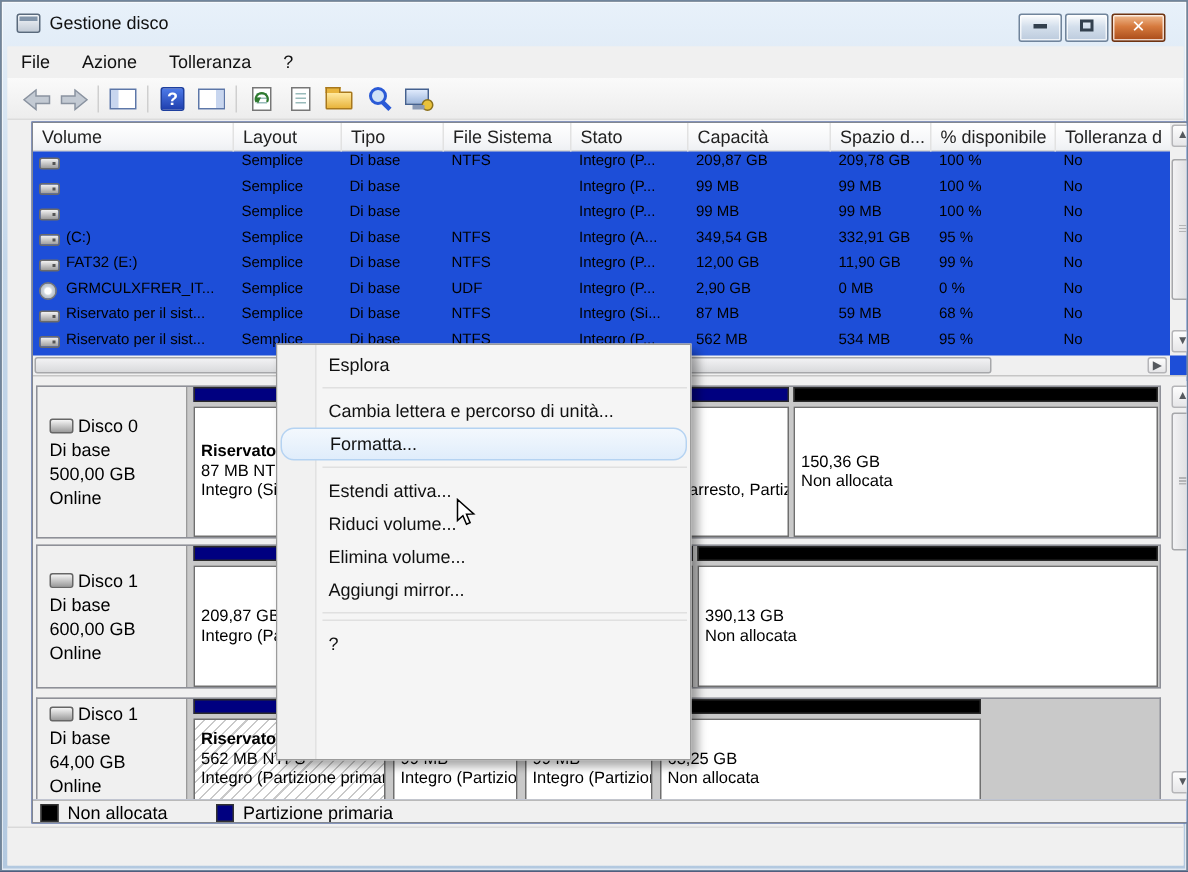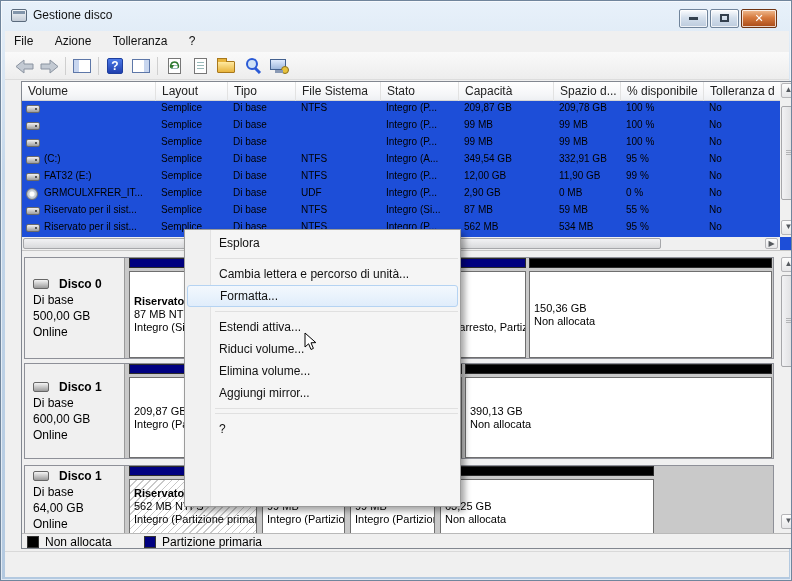--- a/index.html
+++ b/index.html
@@ -58,21 +58,21 @@
   .grip{position:absolute;left:4px;right:4px;top:50%;height:5px;margin-top:-3px;
     background:repeating-linear-gradient(#b3b4b6 0 1px,transparent 1px 2px);}
   .griph{position:absolute;top:4px;bottom:4px;left:50%;width:5px;margin-left:-3px;
     background:repeating-linear-gradient(90deg,#b3b4b6 0 1px,transparent 1px 2px);}
   
   .splitter{position:absolute;left:0;top:168px;width:780px;height:4px;background:#f0f0f0;border-top:1px solid #c6c6c6;}
   .diskpane{position:absolute;left:0;top:172px;width:780px;height:279px;background:#f0f0f0;overflow:hidden;}
   .diskrow{position:absolute;left:2px;width:750px;border:1px solid #8e9098;background:#c9c9c9;overflow:hidden;}
   .disklabel{position:absolute;left:0;top:0;width:100px;height:100%;background:#f0f0f0;border-right:1px solid #9a9a9a;
     padding:0 0 0 8px;display:flex;flex-direction:column;justify-content:center;font-size:12px;color:#000;}
-  .disklabel .dname{font-weight:bold;display:inline-block;margin-left:10px;}
+  .disklabel .dname{font-weight:normal;display:inline-block;margin-left:3px;}
   .disklabel .line{margin-top:2px;}
   .dico{display:inline-block;width:16px;height:10px;border:1px solid #666;border-radius:2px;vertical-align:-1px;
     background:linear-gradient(#f5f5f5,#9b9b9b);}
   .part{position:absolute;}
   .pstrip{position:absolute;left:0;right:0;top:0;height:10px;border:1px solid #2b2b2b;}
   .pbody{position:absolute;left:0;right:0;top:13px;bottom:0;background:#fff;border:1px solid #6f6f6f;
     display:flex;flex-direction:column;justify-content:center;padding-left:4px;overflow:hidden;}
   .pbody .pl{font-size:11px;line-height:13px;white-space:nowrap;color:#000;}
   .pbody .pl.b{font-weight:bold;}
   .part.primary .pstrip{background:#000080;}
@@ -84,21 +84,21 @@
   .sw{position:absolute;top:2px;width:12px;height:12px;border:1px solid #333;}
   
   .statusbar{position:absolute;left:0;top:520px;width:784px;height:26px;background:#f0f0f0;border-top:1px solid #d9d9d9;}
   
   .ctxmenu{position:absolute;left:183px;top:228px;width:277px;height:278px;background:#f5f5f5;
     border:1px solid #9b9b9b;box-shadow:4px 4px 6px rgba(0,0,0,.35);z-index:10;padding:2px 0;}
   .ctxmenu .gutter{position:absolute;left:0;top:0;bottom:0;width:26px;background:#f1f1f1;border-right:1px solid #e2e2e2;}
   .mi{position:relative;height:22px;line-height:22px;font-size:12px;color:#111;padding-left:32px;
     white-space:nowrap;margin:0 2px;}
   .mi.disabled{color:#9b9b9b;}
-  .mi.hl{background:linear-gradient(#f3f8fd,#e0edfb);border:1px solid #b5d3f2;border-radius:3px;line-height:20px;}
+  .mi.hl{background:linear-gradient(#f3f8fd,#e0edfb);border:1px solid #b5d3f2;border-radius:9px;line-height:20px;}
   .msep{height:1px;background:#e0e0e0;margin:4px 2px 4px 30px;}
   
   .cursor{position:absolute;left:303px;top:331px;z-index:20;}
   
   .ic-win{display:inline-block;width:18px;height:14px;border:1px solid #5d77a8;background:#fff;position:relative;margin-top:3px;}
   .ic-win:before{content:"";position:absolute;left:0;top:0;bottom:0;width:5px;background:#c8d6ef;}
   .ic-win.right:before{left:auto;right:0;}
   .ic-help{display:inline-block;width:16px;height:16px;margin-top:2px;border:1px solid #1e3f9e;border-radius:2px;
     background:linear-gradient(#4d7ae8,#1f3fae);color:#fff;font-weight:bold;font-size:12px;line-height:15px;}
   .ic-doc{display:inline-block;width:13px;height:16px;background:#fff;border:1px solid #777;margin-top:2px;position:relative;}
@@ -248,21 +248,21 @@
       </div>
       <div class="trow" style="top:121px">
         <span class="drive-ico"></span>
         <span class="td c-vol">Riservato per il sist...</span>
           <span class="td c-lay">Semplice</span>
           <span class="td c-tipo">Di base</span>
           <span class="td c-fs">NTFS</span>
           <span class="td c-stato">Integro (Si...</span>
           <span class="td c-cap">87 MB</span>
           <span class="td c-spa">59 MB</span>
-          <span class="td c-pct">55 %</span>
+          <span class="td c-pct">68 %</span>
           <span class="td c-tol">No</span>
       </div>
       <div class="trow" style="top:138px">
         <span class="drive-ico"></span>
         <span class="td c-vol">Riservato per il sist...</span>
           <span class="td c-lay">Semplice</span>
           <span class="td c-tipo">Di base</span>
           <span class="td c-fs">NTFS</span>
           <span class="td c-stato">Integro (P...</span>
           <span class="td c-cap">562 MB</span>

